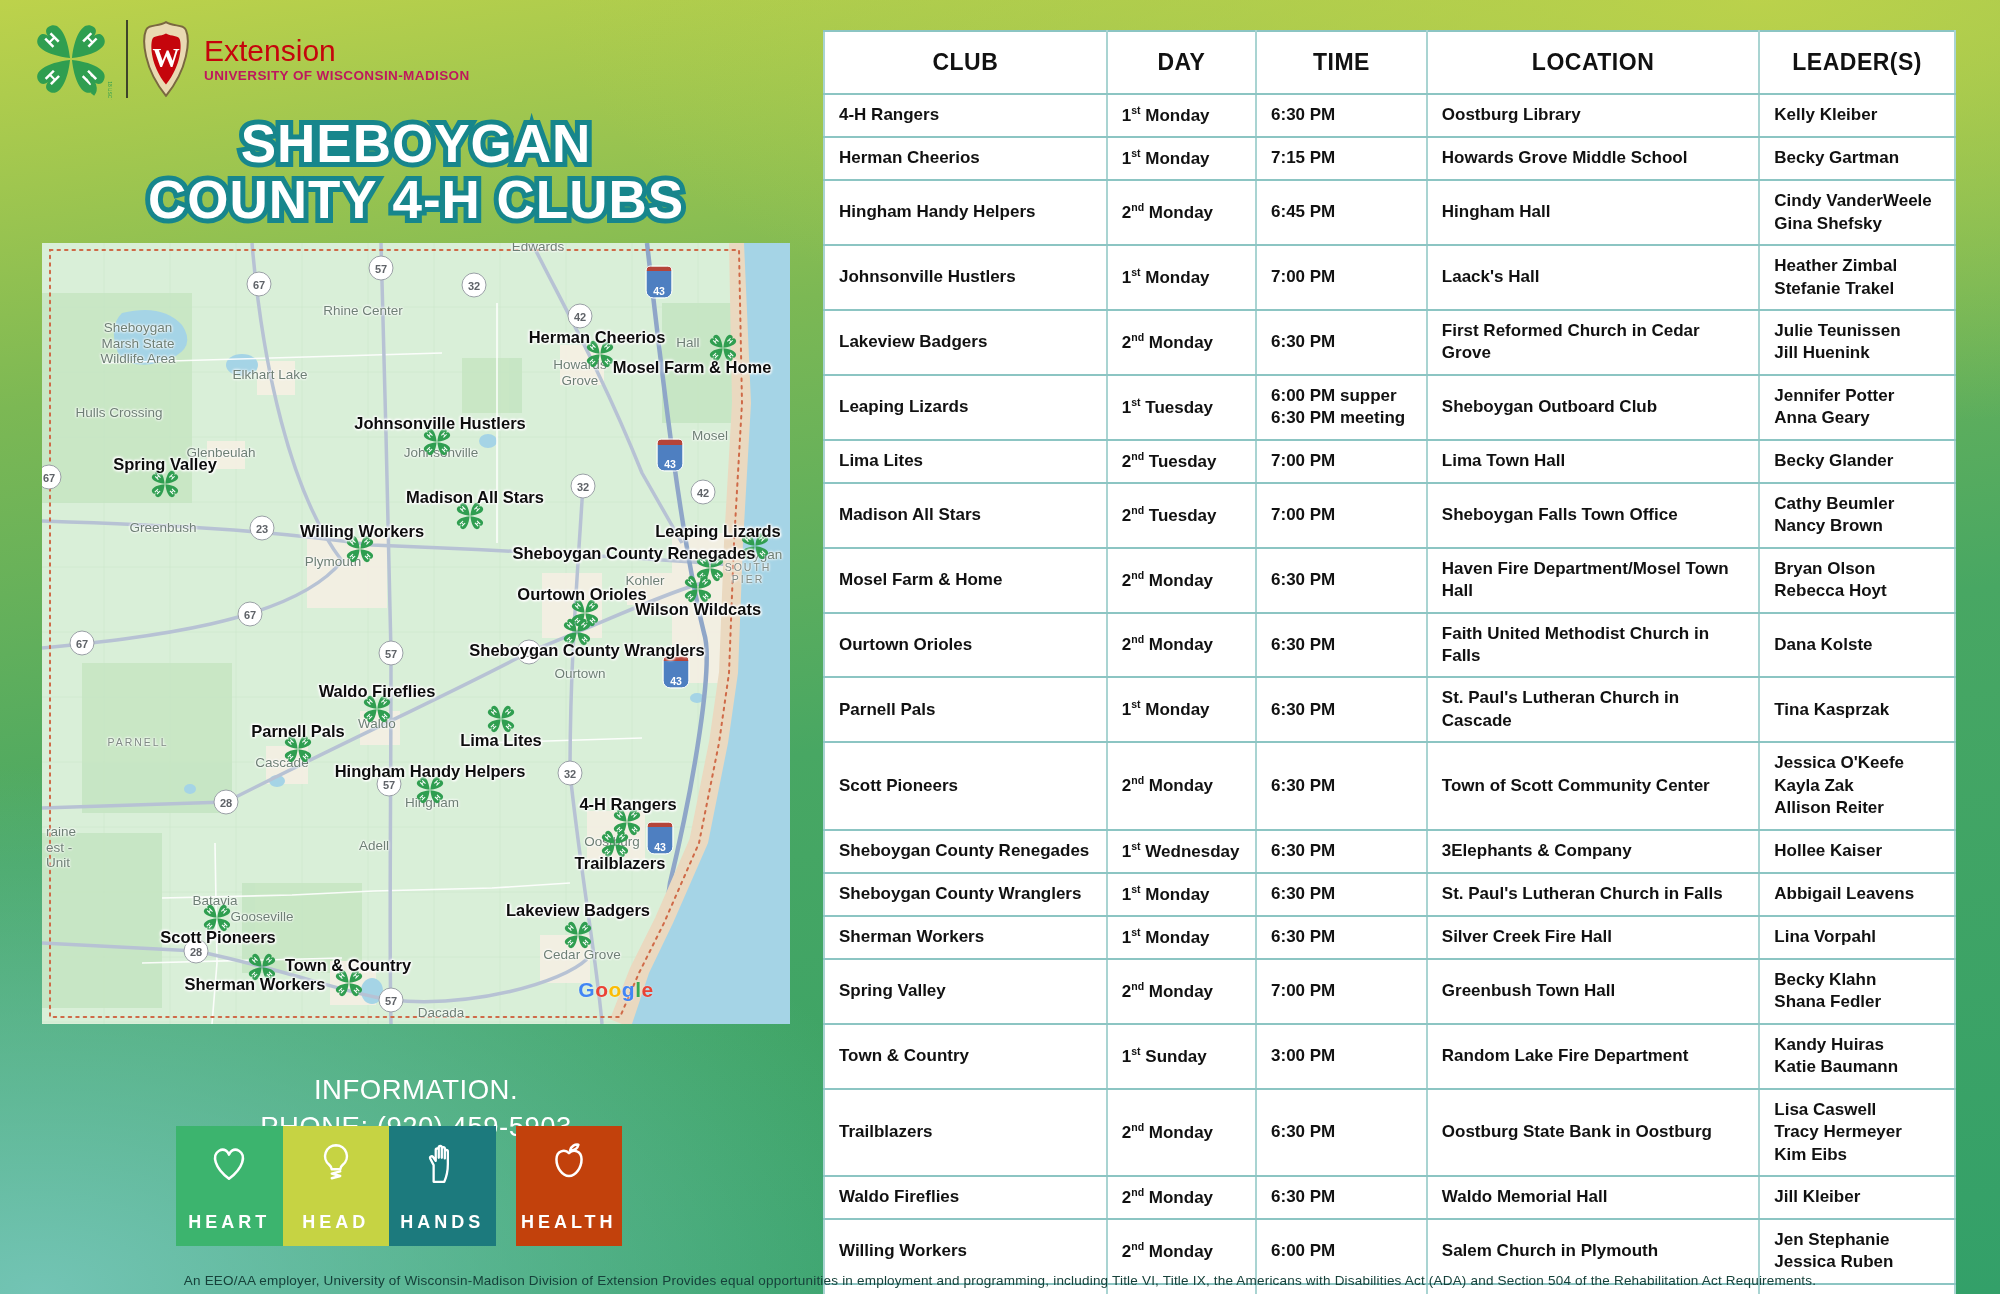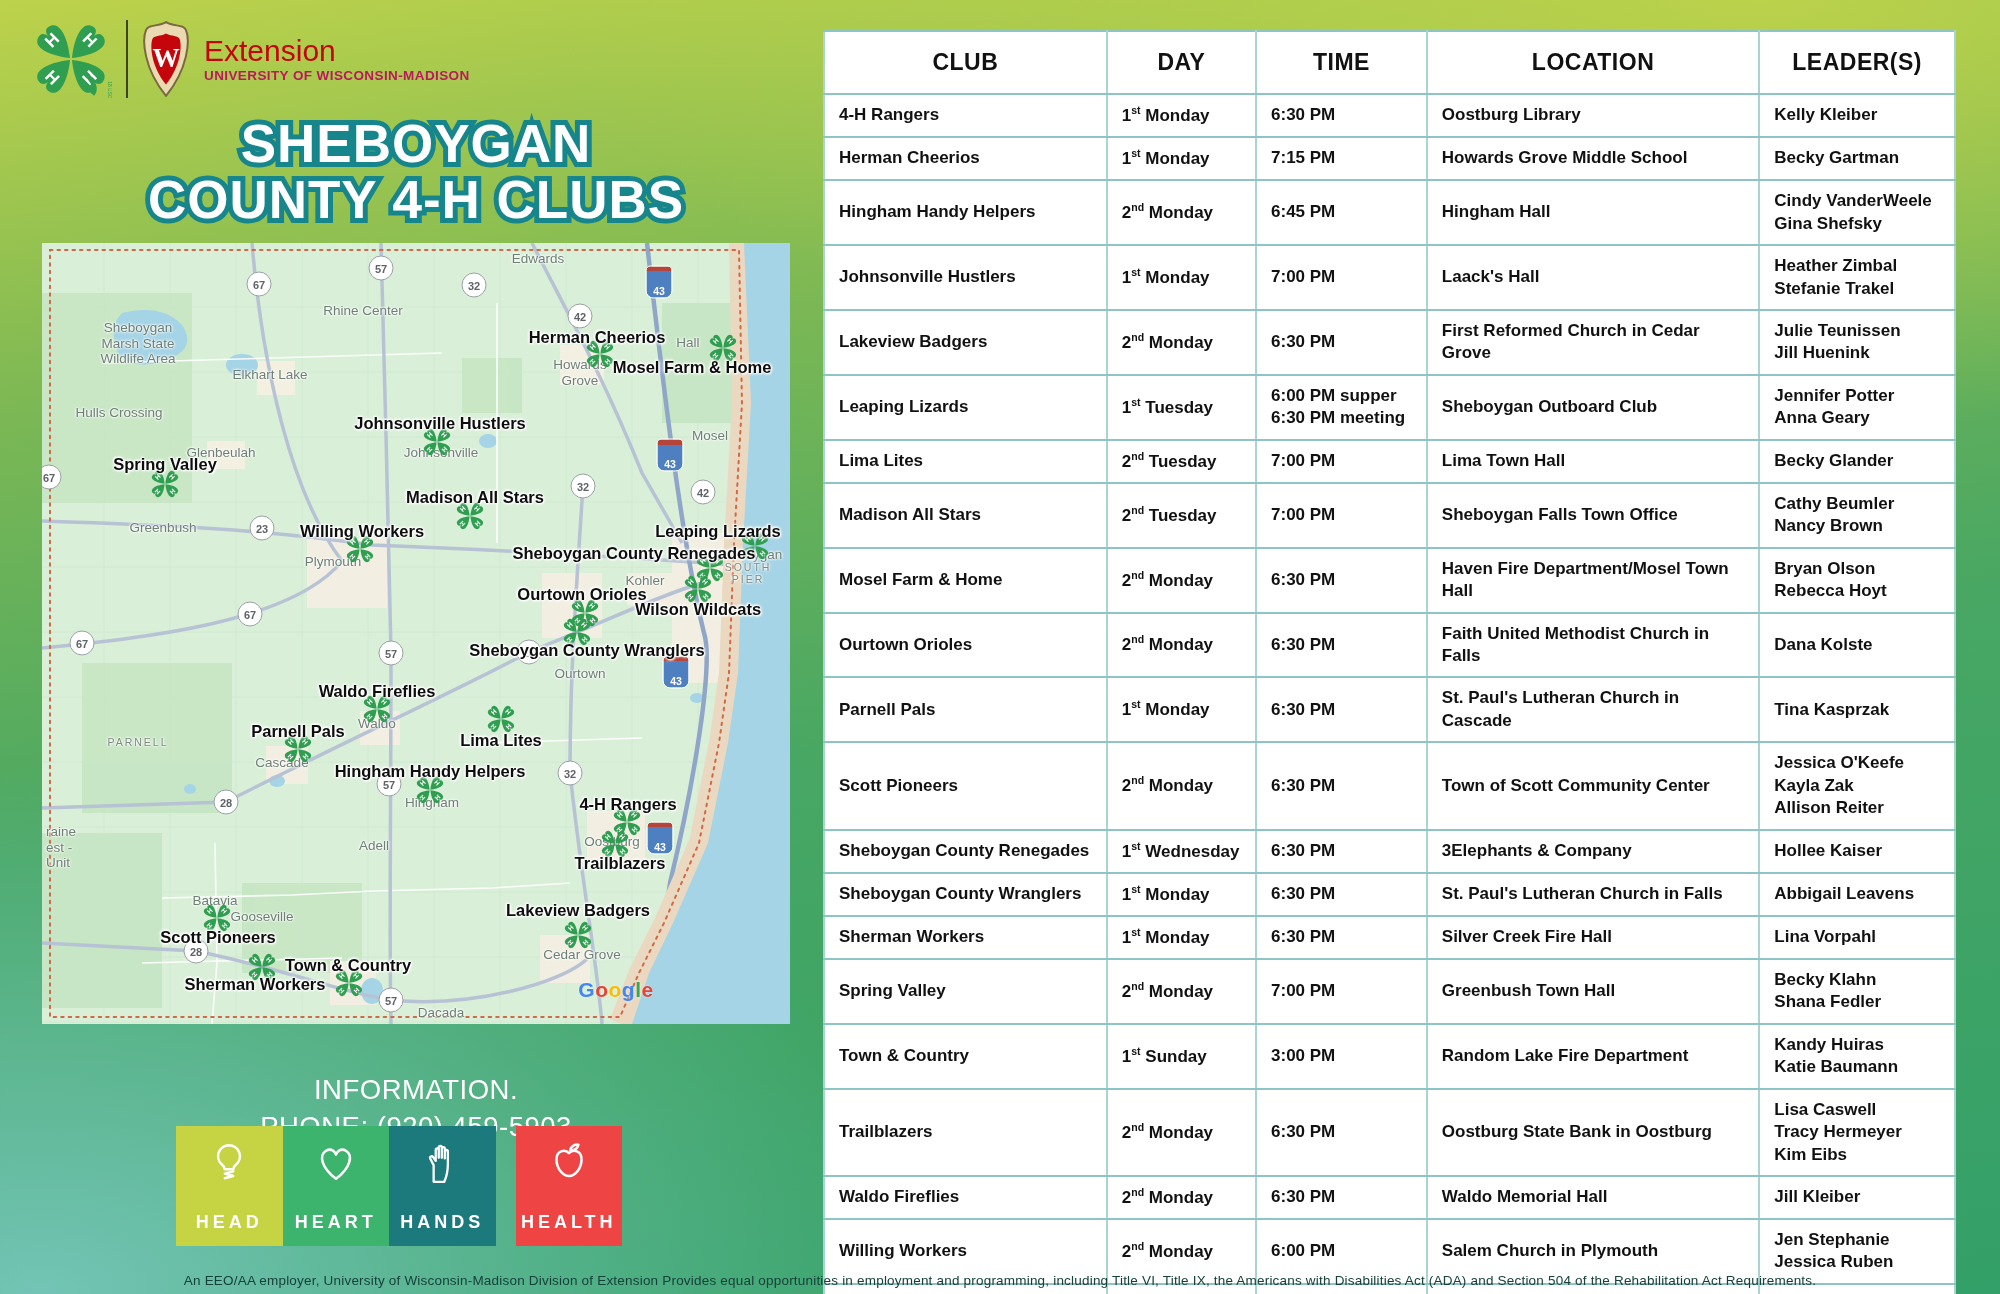--- a/index.html
+++ b/index.html
@@ -199,21 +199,21 @@
       <path d="M0,700 L154,708 C250,728 300,750 349,757 C430,765 520,740 545,716"></path>
     </g>
     <path d="M605,0 C622,150 640,300 662,390 C672,420 652,540 628,640 C617,720 612,760 610,781" fill="none" stroke="#8fa6c8" stroke-width="4.5"></path>
 
     <path d="M700,0 L703,160 L695,300 L690,430 L680,500 L660,600 L625,680 L600,730 L580,781" fill="none" stroke="#ead9c0" stroke-width="26"></path>
     <path d="M702,0 L748,0 L748,781 L590,781 L607,730 L631,680 L666,600 L686,500 L696,430 L701,300 L709,160 Z" fill="#a5d4e6"></path>
 
     <path d="M8,7 H697 L700,160 L692,300 L687,430 L677,500 L657,600 L622,680 L597,730 L578,774 L8,774 Z" fill="none" stroke="#cf6a48" stroke-width="2" stroke-dasharray="2.5 5" stroke-linecap="round"></path>
   </svg>
   <div id="map-overlay">
-      <div class="place" style="left: 496px; top: 16px;">Edwards</div>
+      <div class="place" style="left: 496px; top: 4px;">Edwards</div>
       <div class="place" style="left: 321px; top: 68px;">Rhine Center</div>
       <div class="place" style="left: 96px; top: 100px;">Sheboygan
 Marsh State
 Wildlife Area</div>
       <div class="place" style="left: 228px; top: 132px;">Elkhart Lake</div>
       <div class="place" style="left: 77px; top: 170px;">Hulls Crossing</div>
       <div class="place" style="left: 179px; top: 210px;">Glenbeulah</div>
       <div class="place" style="left: 121px; top: 257px; margin-top: 28px;">Greenbush</div>
       <div class="place" style="left: 538px; top: 130px;">Howards
 Grove</div>
@@ -347,40 +347,40 @@
     </div>
 </div>
 
 <div class="contact">
   <br>
   <span>INFORMATION.</span><br>
   <span>PHONE: (920) 459-5903</span>
 </div>
 
 <div class="pillars">
+  <div class="pillar" style="background: rgb(60, 180, 110);">
+    <svg width="46" height="46" viewBox="0 0 44 44" fill="none" stroke="#fff" stroke-width="2.4" stroke-linecap="round" stroke-linejoin="round">
+      <path d="M22,37 C8,26.5 5.5,14.5 12.5,10.3 C17.5,7.4 21,11 22,14 C23,11 26.5,7.4 31.5,10.3 C38.5,14.5 36,26.5 22,37 Z"></path>
+    </svg>
+    <span class="plabel">HEART</span>
+  </div>
   <div class="pillar" style="background: rgb(198, 211, 67);">
     <svg width="46" height="46" viewBox="0 0 44 44" fill="none" stroke="#fff" stroke-width="2.4" stroke-linecap="round" stroke-linejoin="round">
       <path d="M22,5 a10.5,10.5 0 0 1 6.5,18.7 c-1.7,1.4 -2.3,2.6 -2.4,4.3 l-8.2,0 c-0.1,-1.7 -0.7,-2.9 -2.4,-4.3 A10.5,10.5 0 0 1 22,5 Z"></path>
       <path d="M26,30 L18,32.2 L26,34.4 L18,36.6"></path>
     </svg>
     <span class="plabel">HEAD</span>
   </div>
-  <div class="pillar" style="background: rgb(60, 180, 110);">
-    <svg width="46" height="46" viewBox="0 0 44 44" fill="none" stroke="#fff" stroke-width="2.4" stroke-linecap="round" stroke-linejoin="round">
-      <path d="M22,37 C8,26.5 5.5,14.5 12.5,10.3 C17.5,7.4 21,11 22,14 C23,11 26.5,7.4 31.5,10.3 C38.5,14.5 36,26.5 22,37 Z"></path>
-    </svg>
-    <span class="plabel">HEART</span>
-  </div>
   <div class="pillar" style="background: rgb(28, 122, 125);">
     <svg width="46" height="46" viewBox="0 0 44 44" fill="none" stroke="#fff" stroke-width="2.2" stroke-linecap="round" stroke-linejoin="round">
       <path d="M14,40 L14,24 L10.8,18 C9.9,16 12.2,14.6 13.5,16.3 L16,20 L16,9.5 C16,7.5 18.9,7.5 18.9,9.5 L18.9,17 L18.9,7.2 C18.9,5.2 21.8,5.2 21.8,7.2 L21.8,17 L21.8,8.3 C21.8,6.3 24.7,6.3 24.7,8.3 L24.7,17.6 L24.7,11 C24.7,9.1 27.6,9.1 27.6,11 L27.6,23 C27.6,31 26.2,35.5 24.2,40 Z"></path>
     </svg>
     <span class="plabel">HANDS</span>
   </div>
-  <div class="pillar" style="background: #ef4444; margin-left: 20px;">
+  <div class="pillar" style="background: #c2410c; margin-left: 20px;">
     <svg width="46" height="46" viewBox="0 0 44 44" fill="none" stroke="#fff" stroke-width="2.4" stroke-linecap="round" stroke-linejoin="round">
       <path d="M22,12.5 C18,8.5 10,10 10,18.5 C10,26.5 15.5,34.5 22,34.5 C28.5,34.5 34,26.5 34,18.5 C34,10 26,8.5 22,12.5 Z"></path>
       <path d="M23,10 C24,5.5 28,4 31,4.5 C30.2,8 27,10 23,10 Z"></path>
     </svg>
     <span class="plabel">HEALTH</span>
   </div>
 </div>
 
 <table class="clubs">
   <colgroup>

